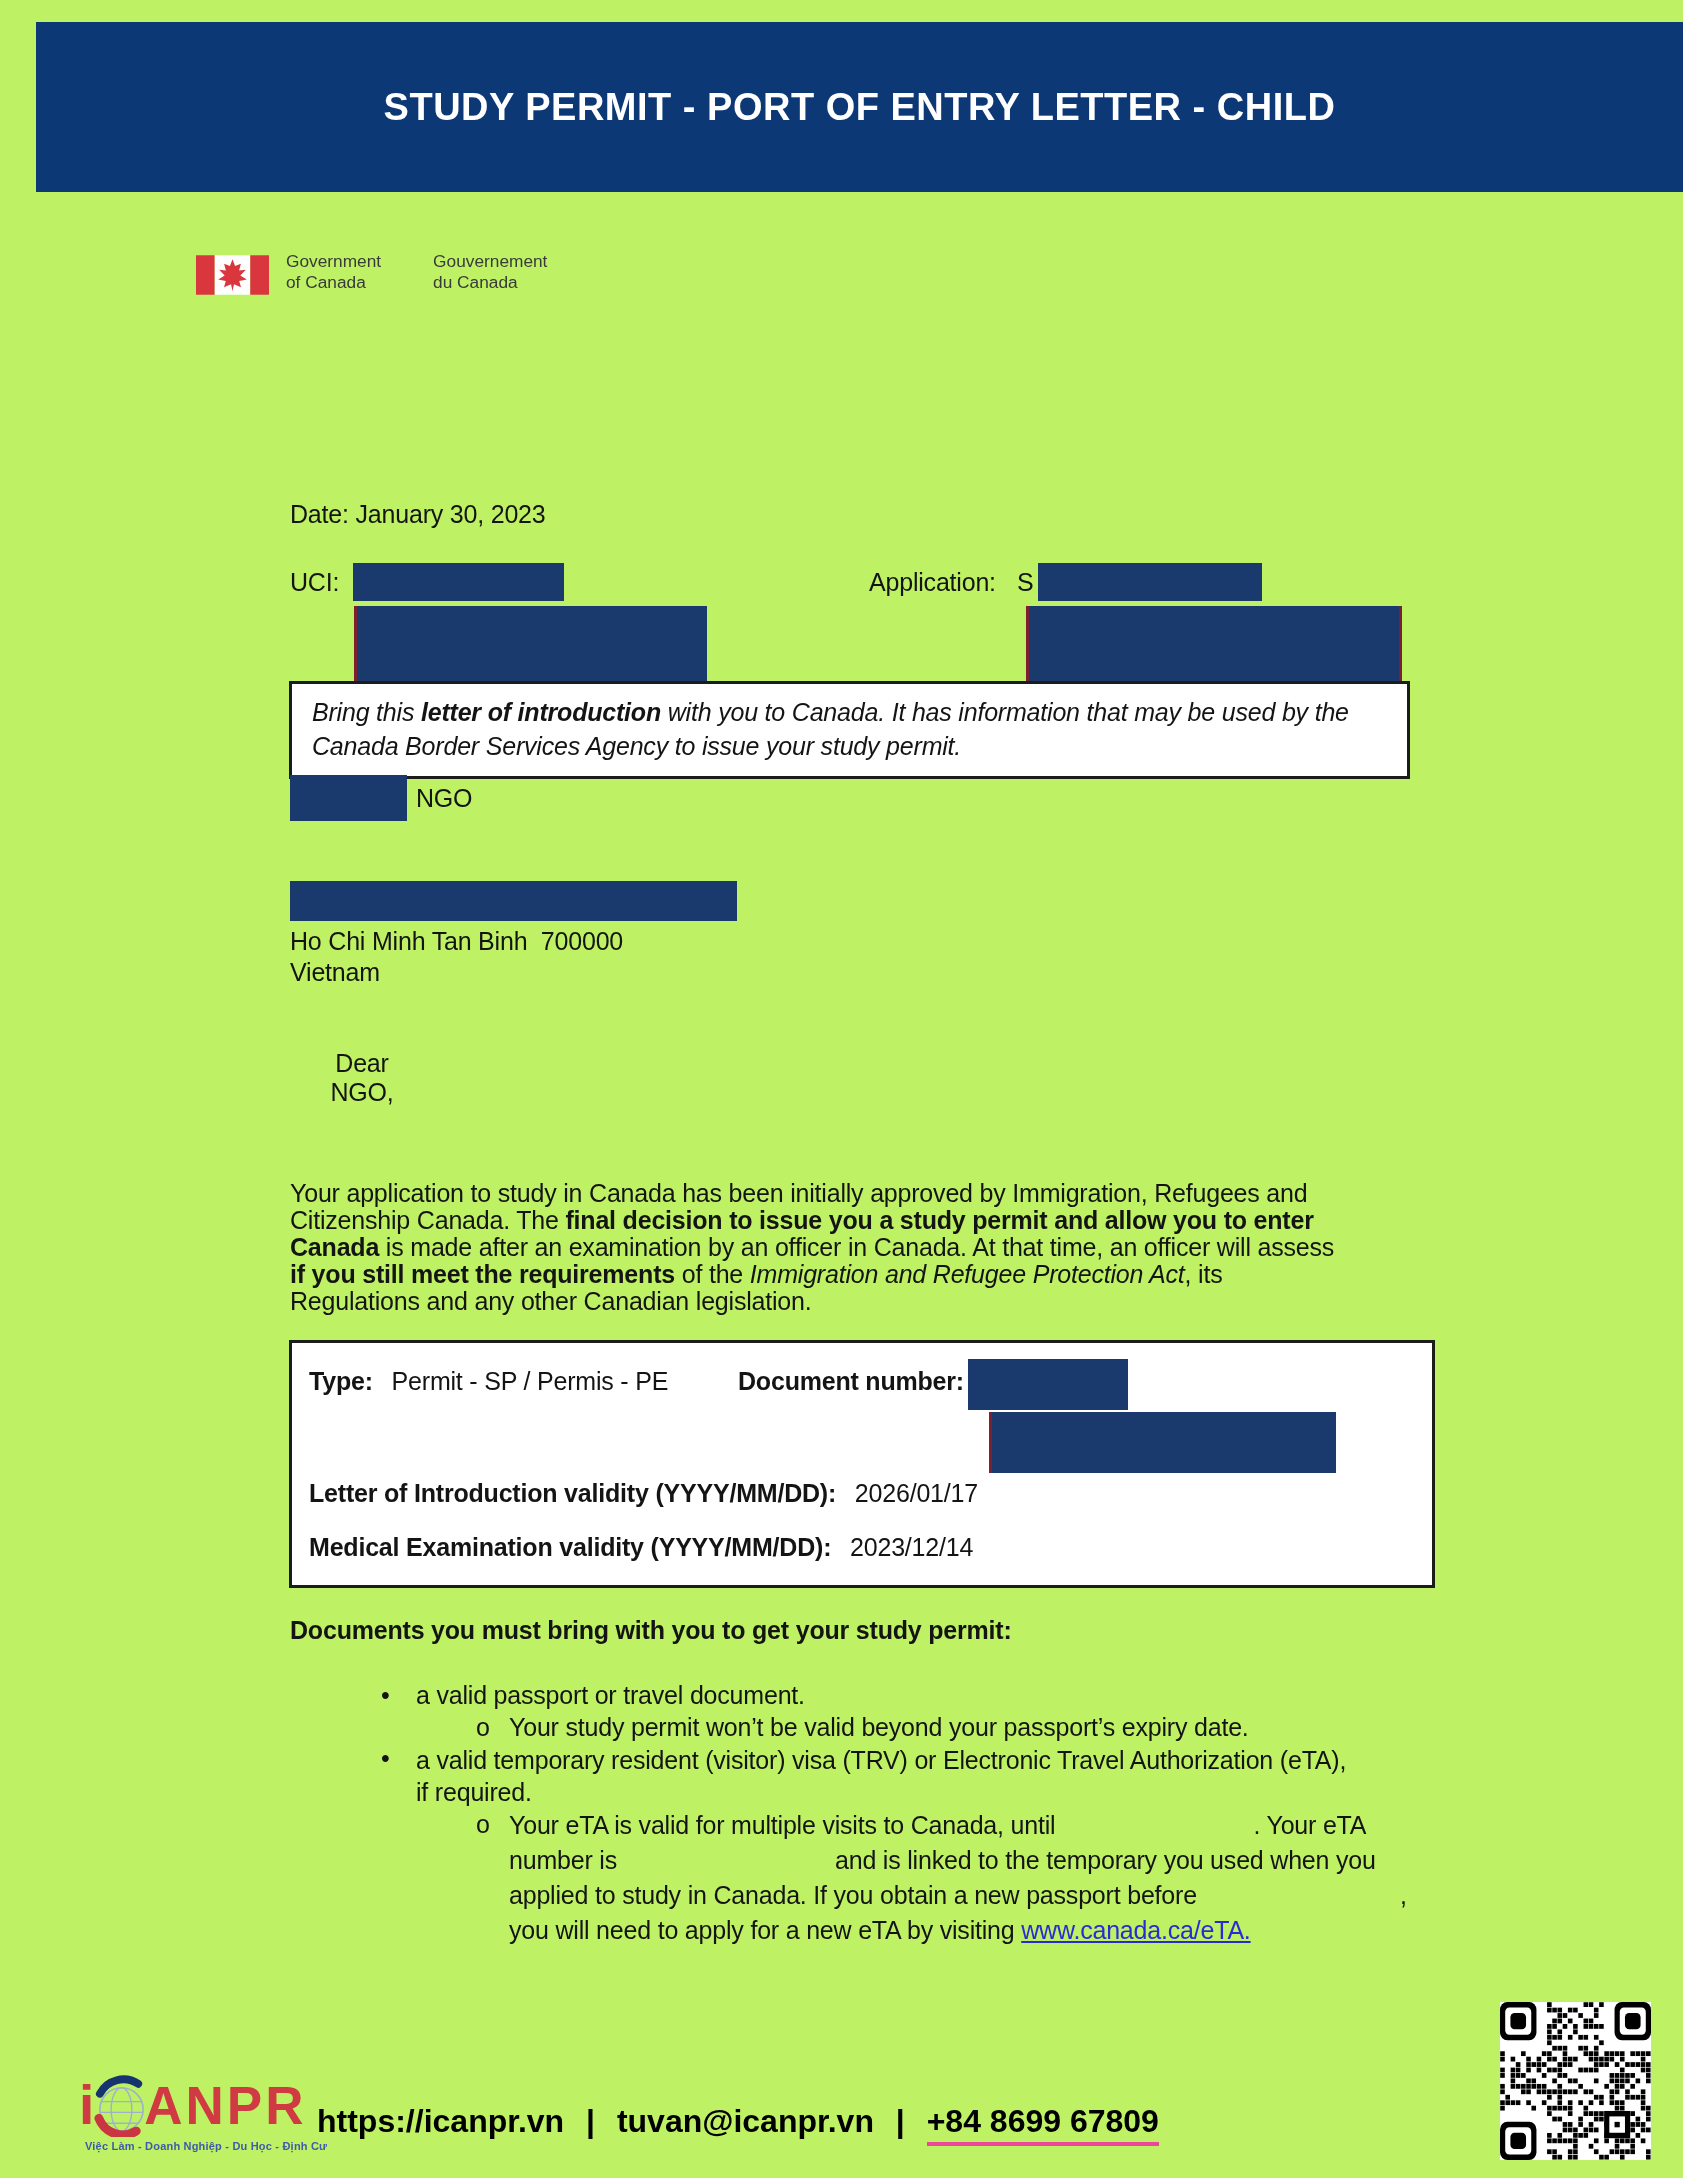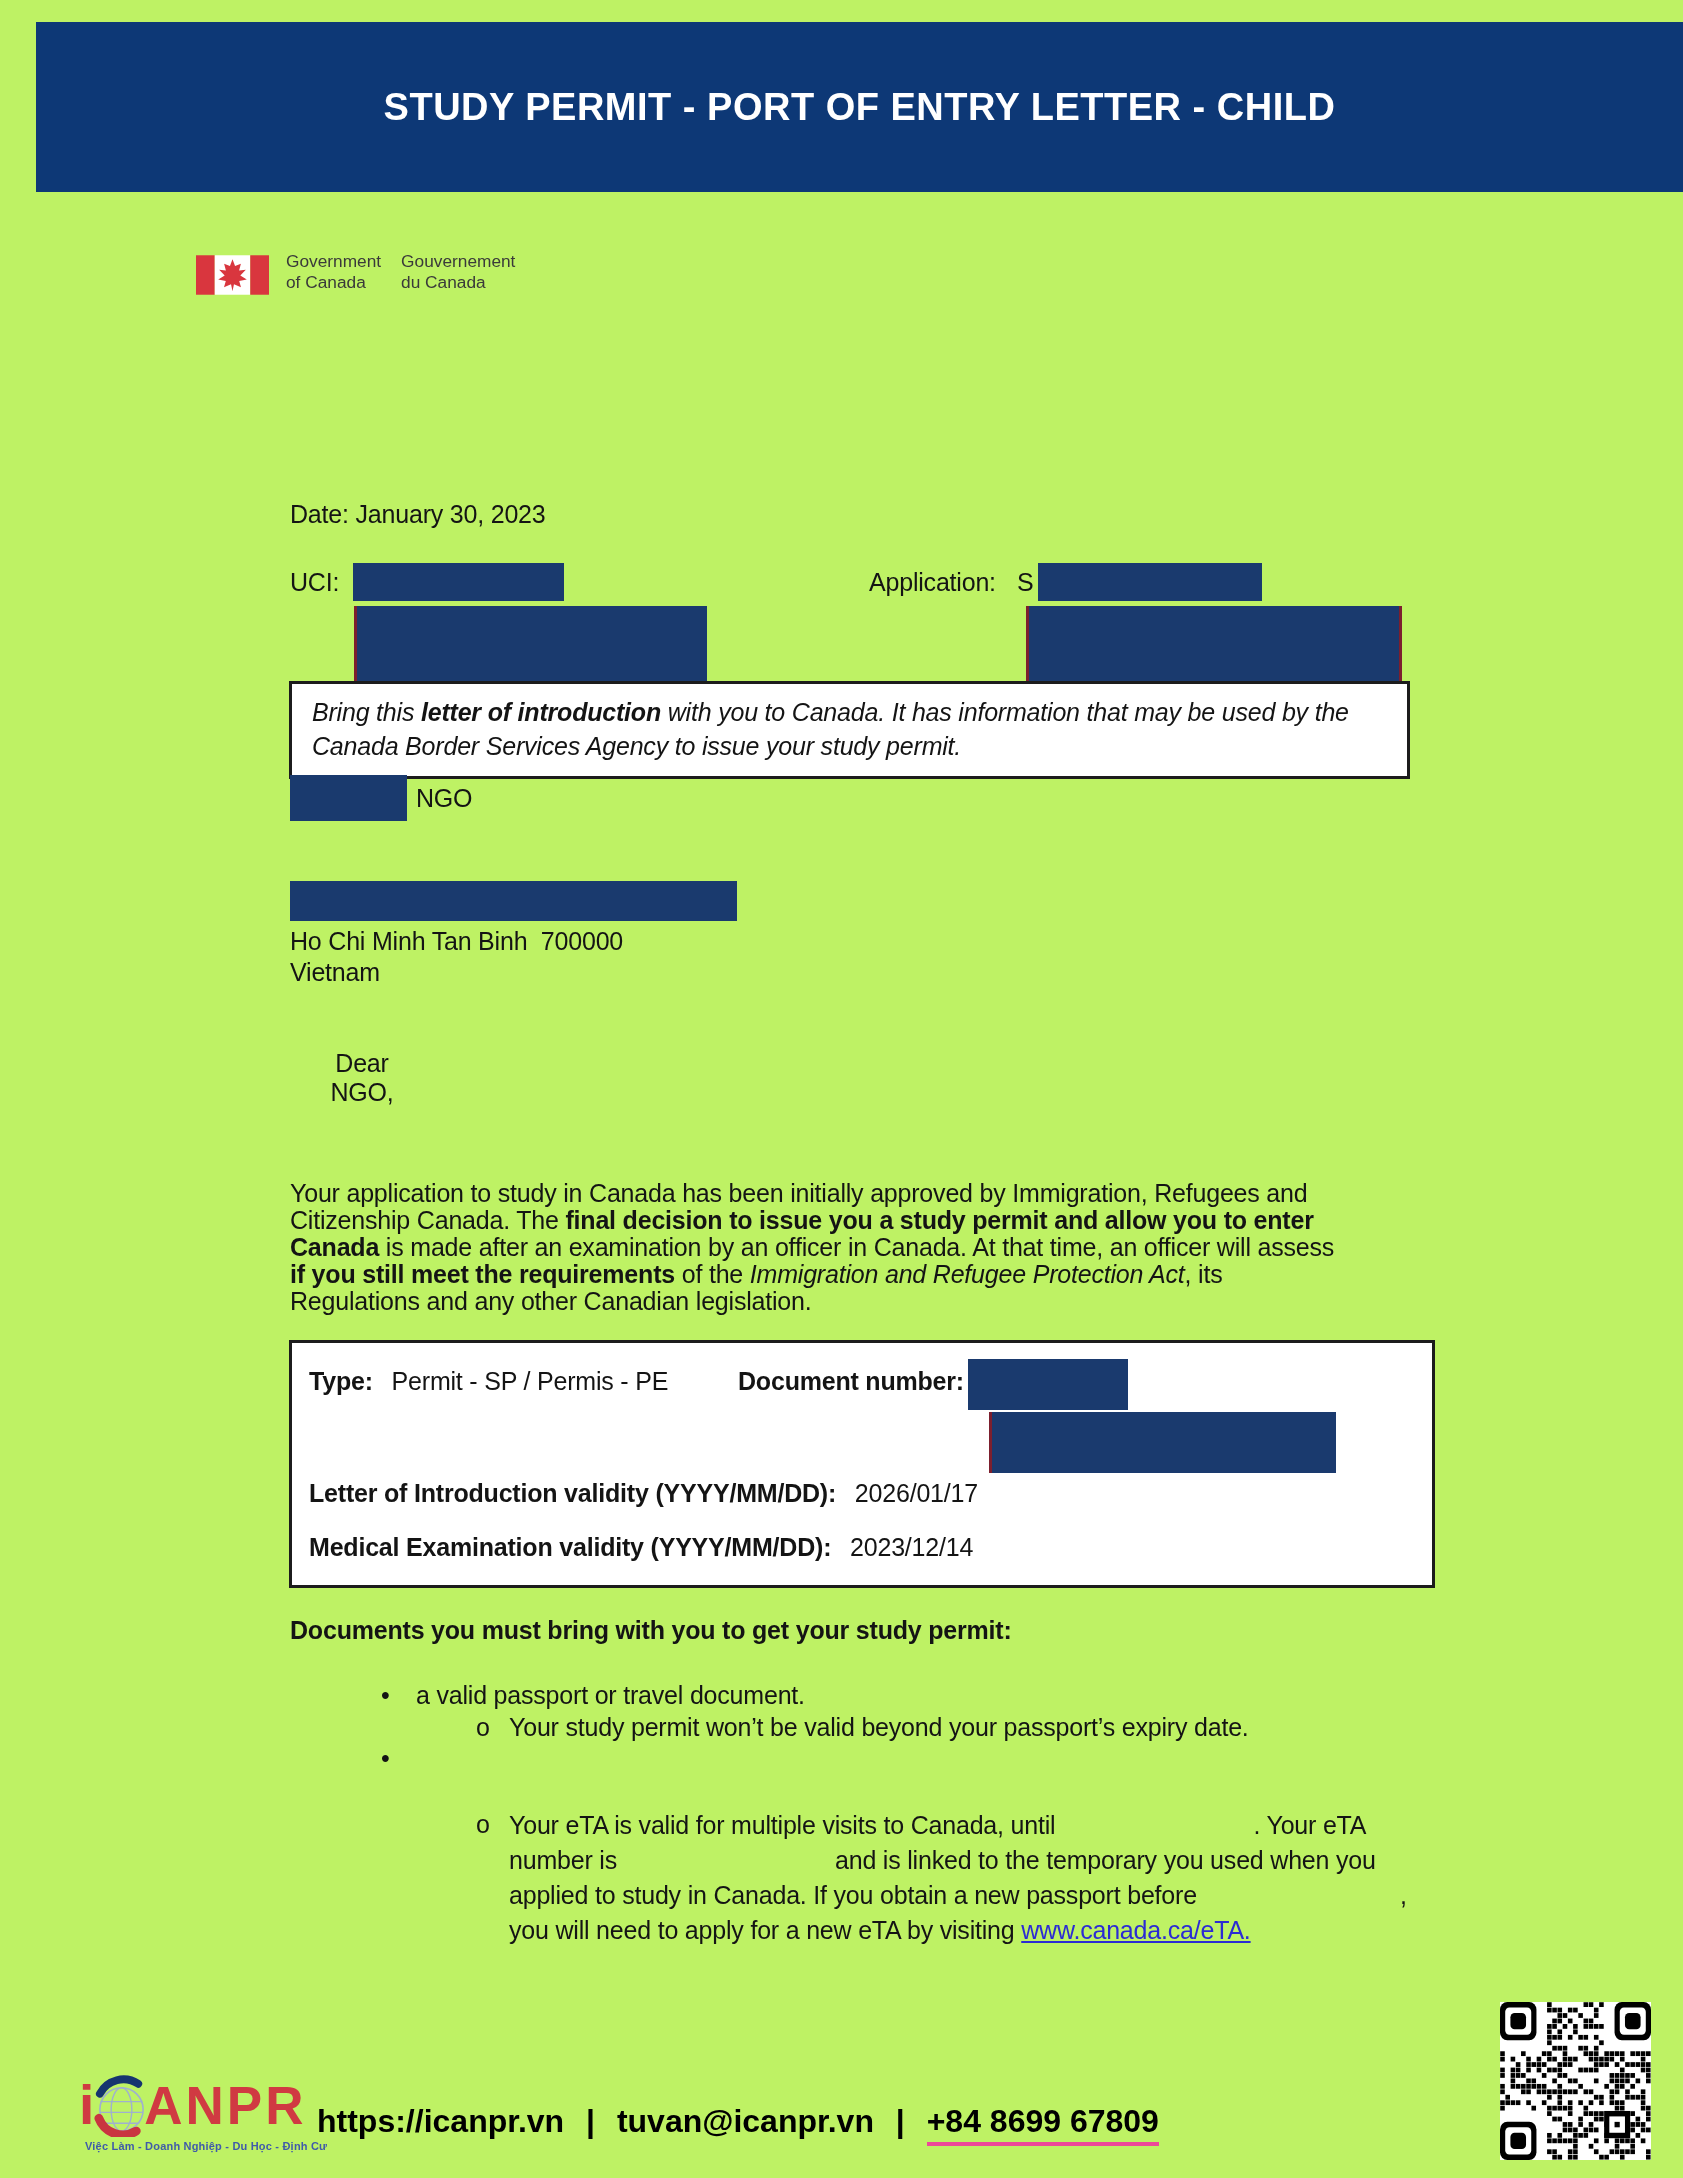--- a/index.html
+++ b/index.html
@@ -12,21 +12,21 @@
 
   
   .banner{position:absolute;left:36px;top:22px;width:1647px;height:170px;background:#0d3876;
           display:flex;align-items:center;justify-content:center;}
   .banner h1{margin:0;color:#ffffff;font-size:38px;font-weight:bold;letter-spacing:0.5px;}
 
   
   .gov{position:absolute;left:196px;top:251px;display:flex;align-items:flex-start;}
   .gov .flag{display:block;margin-top:4px;}
   .gov-col{font-size:17.3px;line-height:21px;color:#3a3a3a;margin-left:17px;}
-  .gov-col.fr{margin-left:20px;}
+  .gov-col.fr{margin-left:52px;}
 
   
   .tx{font-size:25px;letter-spacing:-0.2px;}
   .date-line{position:absolute;left:290px;top:500px;}
   .redact{position:absolute;background:#1a3a6e;}
   .uci-label{position:absolute;left:290px;top:568px;}
   .r-uci{left:353px;top:563px;width:211px;height:38px;}
   .app-label{position:absolute;left:869px;top:568px;}
   .app-prefix{position:absolute;left:1017px;top:568px;}
   .r-app{left:1038px;top:563px;width:224px;height:38px;}
@@ -176,20 +176,24 @@
 
   <div class="tx docs-head">Documents you must bring with you to get your study permit:</div>
 
   <span class="tx li-marker m1">•</span>
   <div class="tx li-text t1">a valid passport or travel document.</div>
 
   <span class="tx li-marker m1s">o</span>
   <div class="tx li-text t1s">Your study permit won’t be valid beyond your passport’s expiry date.</div>
 
   <span class="tx li-marker m2">•</span>
+  <div class="tx li-text t2">
+      <div><span>a valid temporary resident (visitor) visa (TRV) or Electronic Travel Authorization (eTA),</span></div>
+      <div><span>if required.</span></div>
+    </div>
 
   <span class="tx li-marker m2s">o</span>
   <div class="tx li-text t2s">
       <div><span>Your eTA is valid for multiple visits to Canada, until</span><span class="gap" style="width: 198px;"></span><span>. Your eTA</span></div>
       <div><span>number is</span><span class="gap" style="width: 218px;"></span><span>and is linked to the temporary you used when you</span></div>
       <div><span>applied to study in Canada. If you obtain a new passport before</span><span class="gap" style="width: 203px;"></span><span>,</span></div>
       <div><span>you will need to apply for a new eTA by visiting </span><span class="link">www.canada.ca/eTA.</span></div>
     </div>
 
   <div class="brand">

